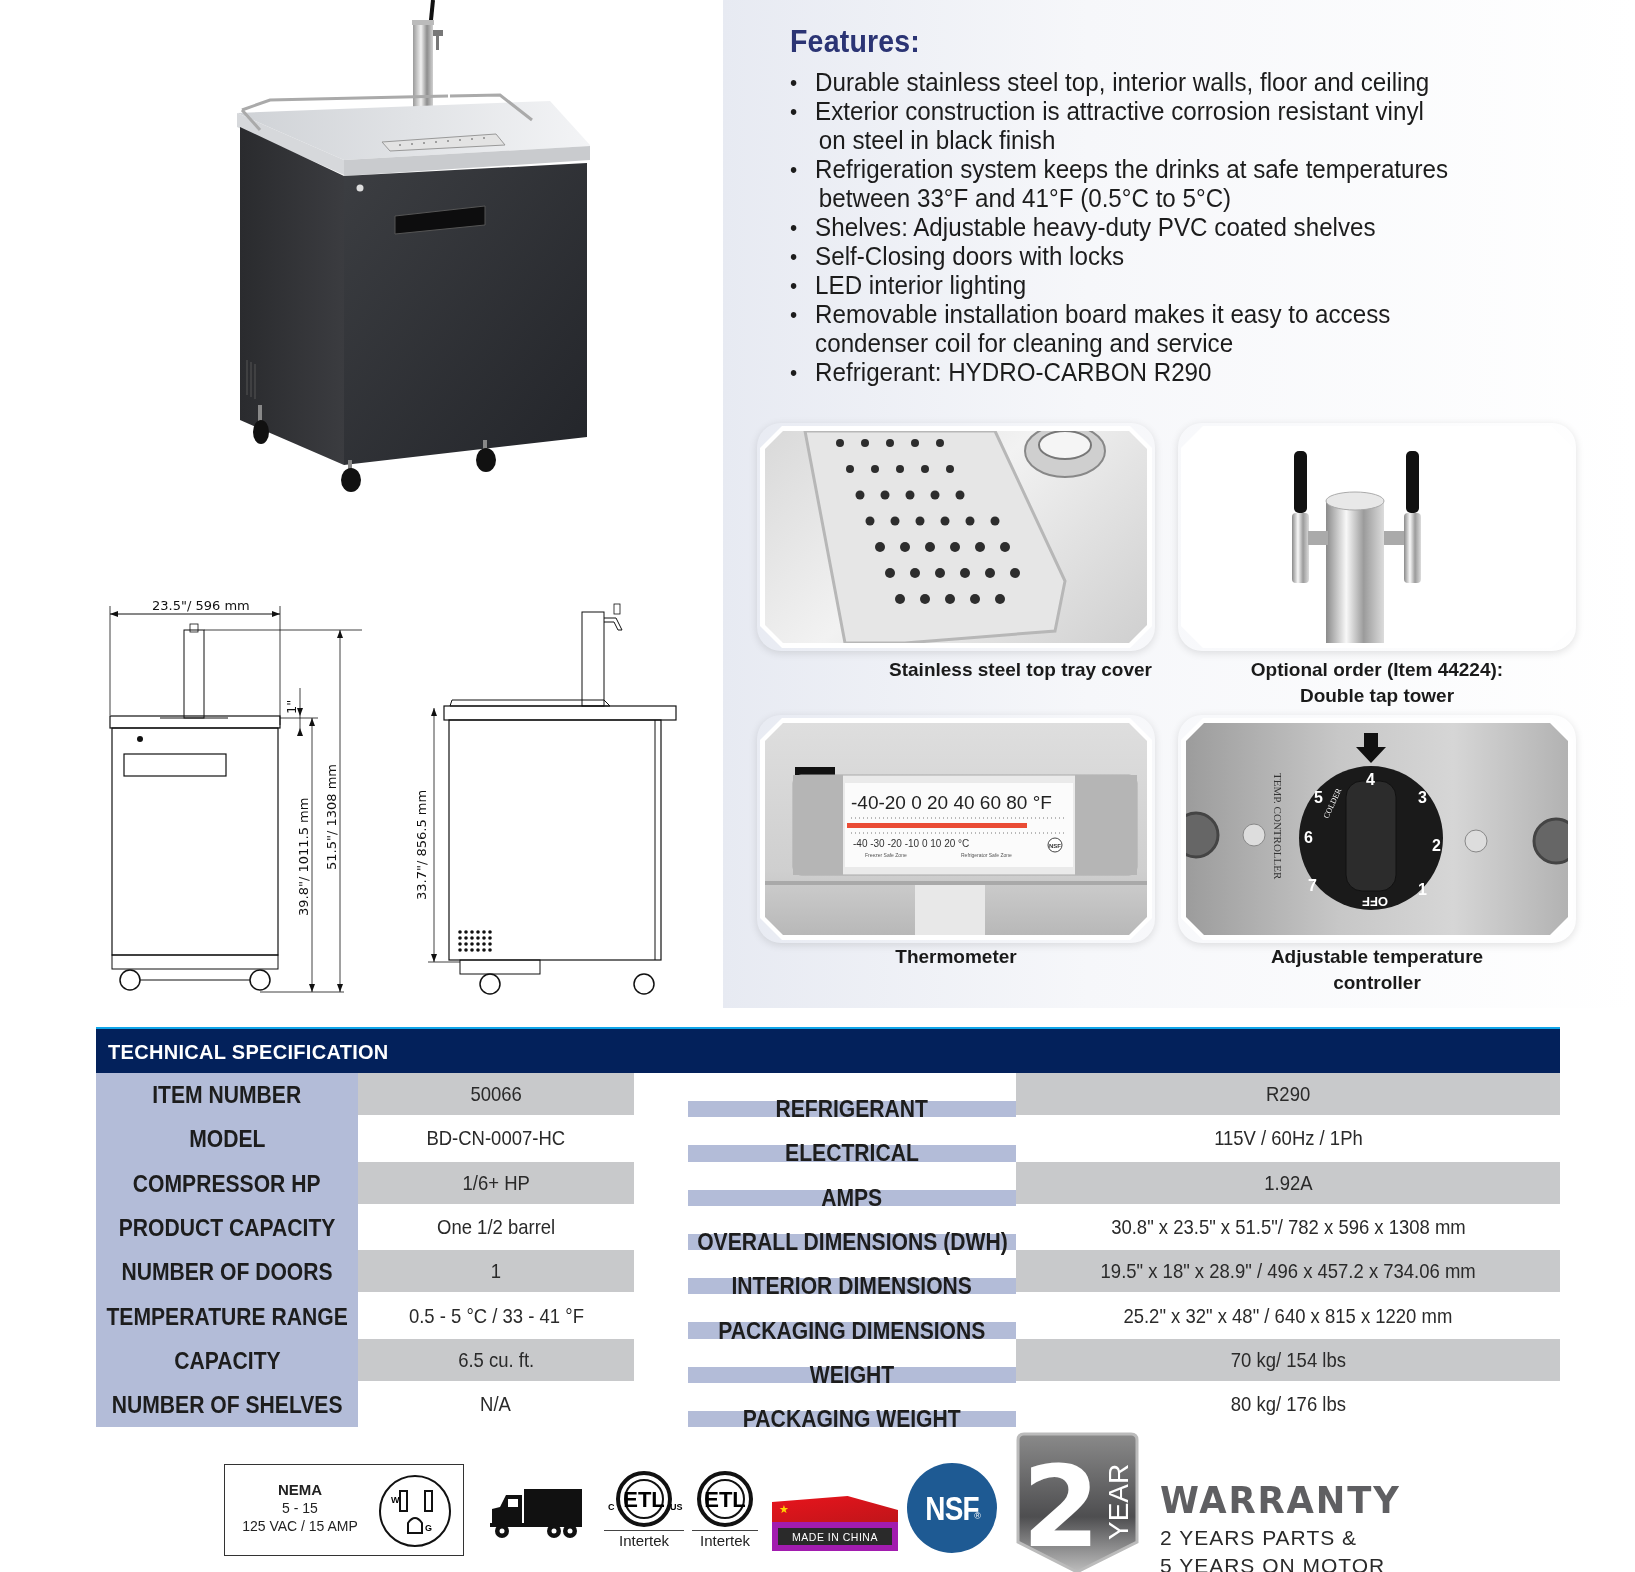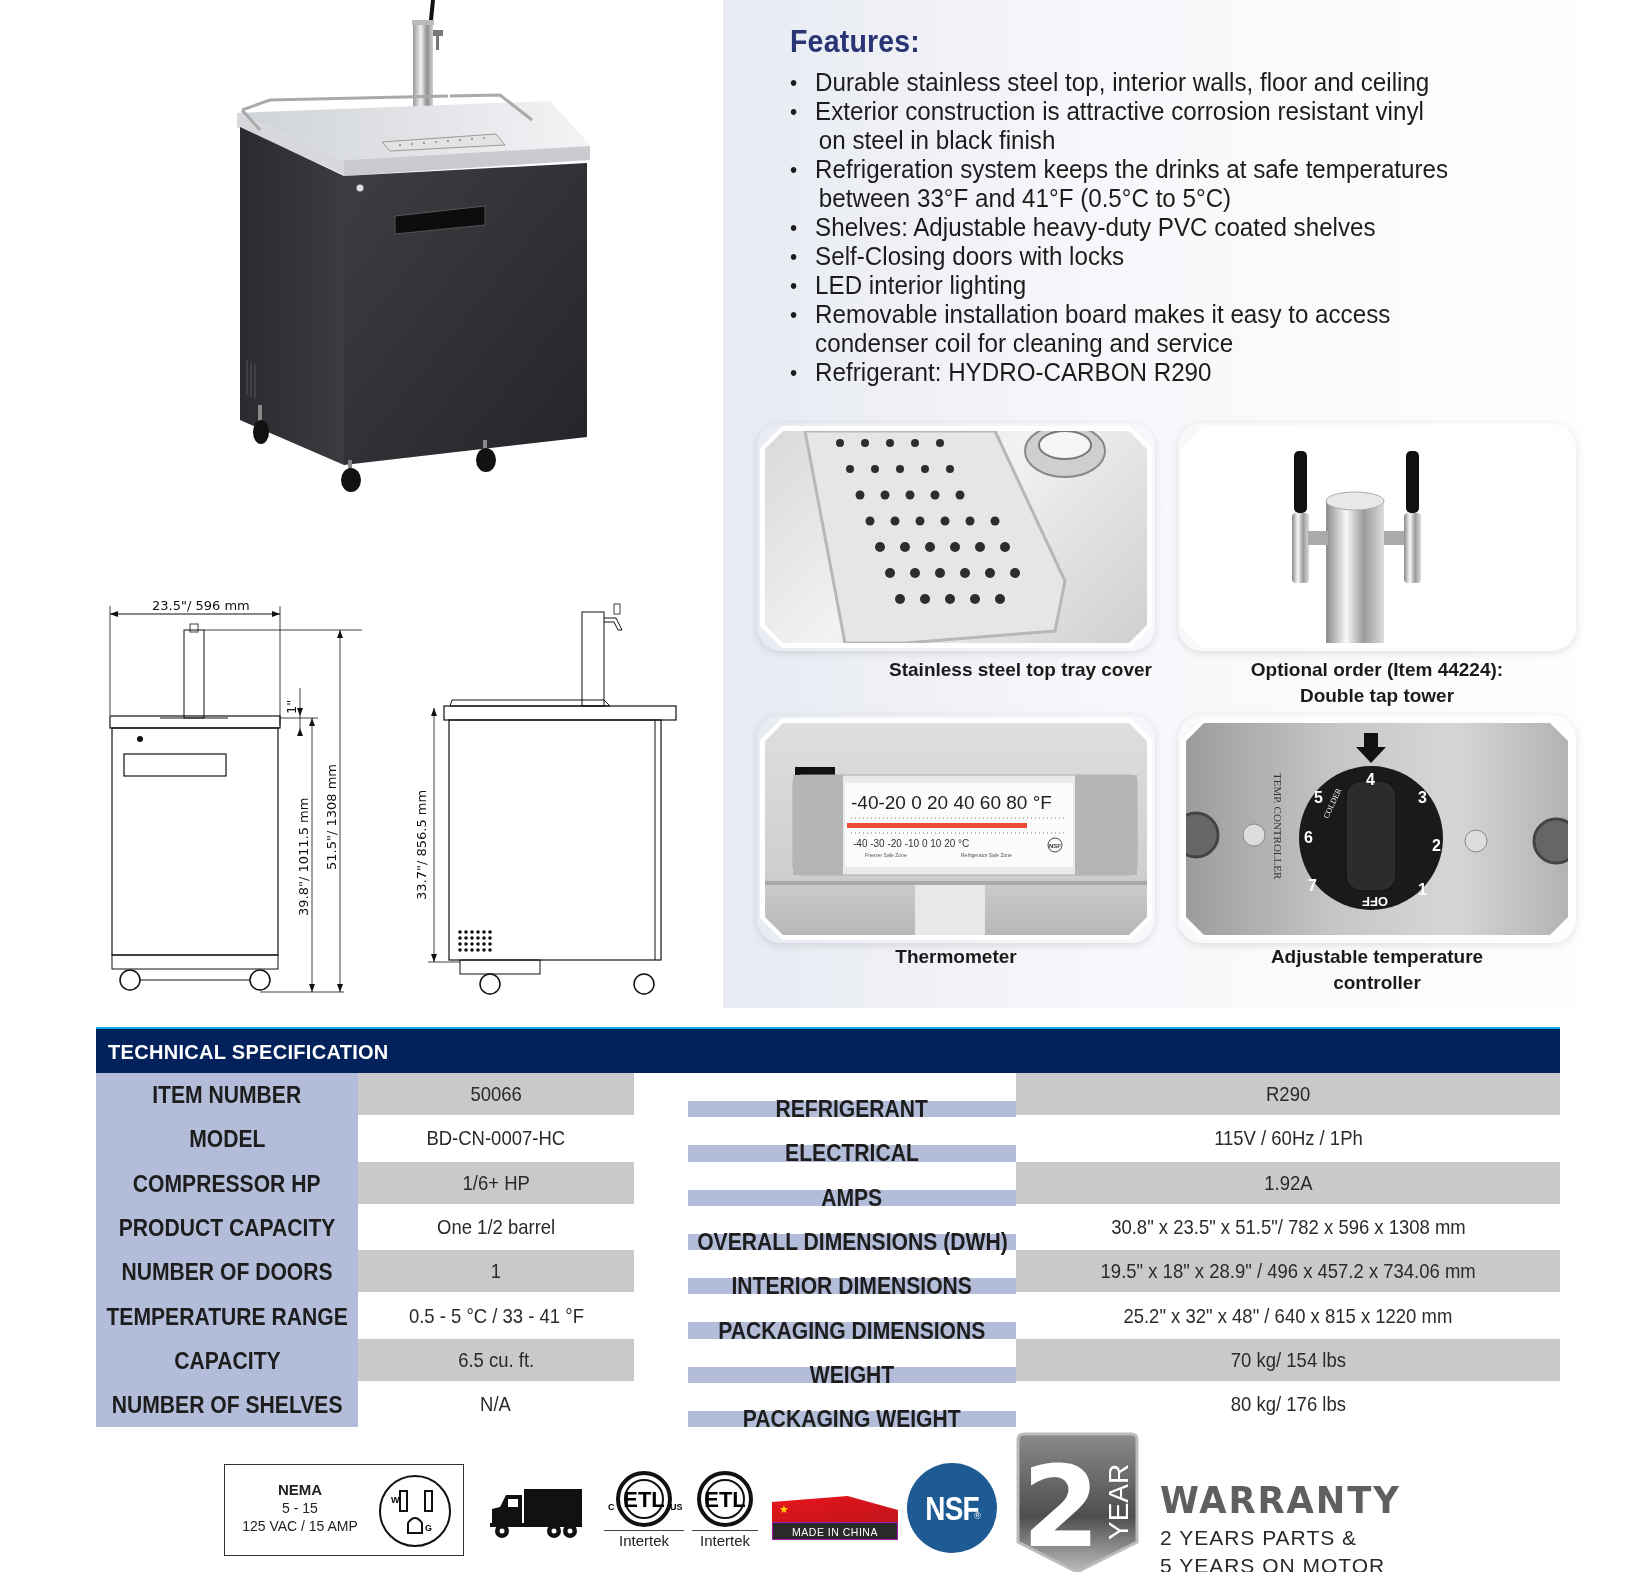--- a/index.html
+++ b/index.html
@@ -66,21 +66,21 @@
   .nema-text b { font-size: 15px; }
   .nema-outlet { position: absolute; left: 150px; top: 8px; }
 
   .truck { position: absolute; left: 488px; top: 1487px; }
   .etl { position: absolute; top: 1470px; text-align: center; }
   .etl .lbl { font-size: 15px; color: #222; display: block; margin-top: -2px; border-top: 1.5px solid #444; padding-top: 1px; }
   .etl1 { left: 604px; width: 80px; }
   .etl2 { left: 692px; width: 66px; }
   .made-china { position: absolute; left: 772px; top: 1496px; width: 126px; height: 46px; }
   .made-china .flag { position: absolute; left: 0; top: 0; width: 126px; height: 26px; background: linear-gradient(170deg, #e8141c 0%, #c0151a 100%); clip-path: polygon(0 6px, 60% 0, 100% 14px, 100% 100%, 0 100%); }
-  .made-china .bar { position: absolute; left: 0; top: 26px; width: 126px; height: 18px; background: #2a2a2a; color: #fff; font-size: 10.5px; line-height: 18px; text-align: center; border: 1px solid #a21caf; letter-spacing: 0.5px; }
+  .made-china .bar { position: absolute; left: 0; top: 26px; width: 126px; height: 29px; background: #2a2a2a; color: #fff; font-size: 10.5px; line-height: 18px; text-align: center; border: 6px solid #a21caf; letter-spacing: 0.5px; }
   .made-china .star { position: absolute; left: 7px; top: 7px; color: #ffd400; font-size: 11px; }
   .nsf { position: absolute; left: 907px; top: 1463px; width: 90px; height: 90px; border-radius: 50%; background: #1e5a93; color: #fff; text-align: center; }
   .nsf span { display: block; font-weight: bold; font-size: 34px; line-height: 90px; transform: scaleX(0.82); letter-spacing: -1px; }
   .nsf sup { font-size: 9px; position: absolute; right: 16px; bottom: 32px; }
 
   .shield { position: absolute; left: 1010px; top: 1432px; width: 135px; height: 142px; }
   .warranty { position: absolute; left: 1160px; top: 1480px; }
   .warranty .w1 { font-family: "DejaVu Sans", sans-serif; font-weight: bold; font-size: 38px; color: #5f5f62; letter-spacing: 2px; line-height: 40px; transform: scaleX(0.93); transform-origin: left; }
   .warranty .w2 { font-size: 21px; color: #2a2a2a; line-height: 28px; letter-spacing: 1px; margin-top: 4px; }
 </style>

